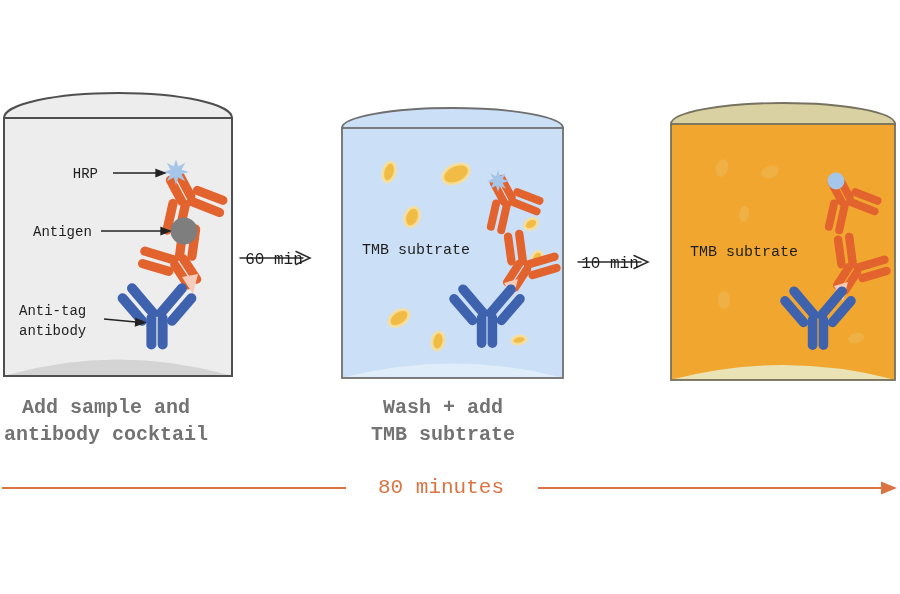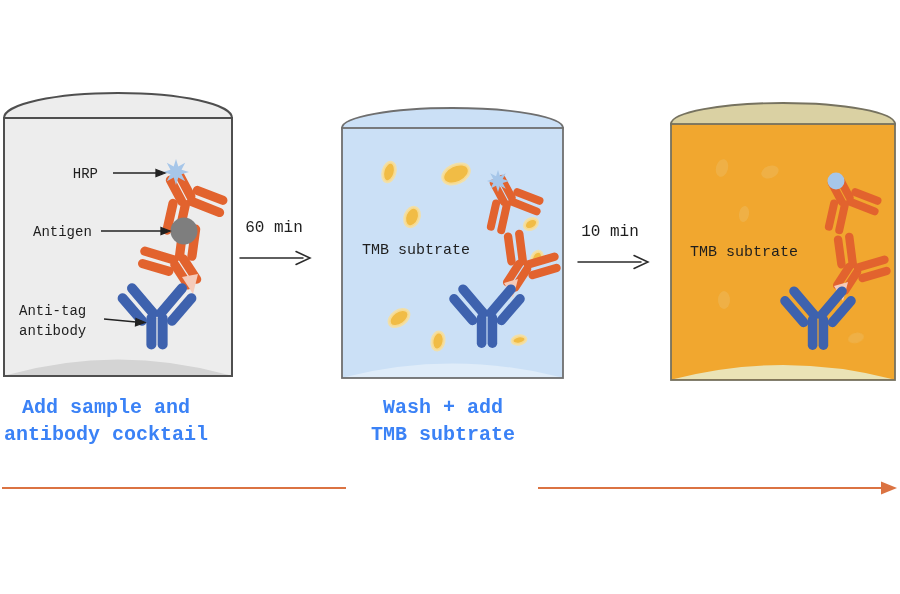--- a/index.html
+++ b/index.html
@@ -5,22 +5,22 @@
   html,body{margin:0;padding:0;background:#ffffff;}
   #stage{
     position:relative;width:900px;height:594px;background:#ffffff;overflow:hidden;
     font-family:"Liberation Mono","DejaVu Sans Mono",monospace;color:#1e1e1e;
   }
   #gfx{position:absolute;left:0;top:0;}
   .txt{position:absolute;white-space:nowrap;}
   .lbl{font-size:14px;line-height:20px;}
   .lbl-right{text-align:right;}
   .substrate{font-size:15px;}
-  .trans-label{font-size:16px;text-align:center;}
-  .caption{font-size:20px;line-height:27px;text-align:center;font-weight:bold;color:#3b82f6;}
+  .trans-label{font-size:16px;text-align:center;margin-top:32px;}
+  .caption{font-size:20px;line-height:27px;text-align:center;font-weight:bold;color:#737373;}
   .caption div{white-space:nowrap;}
   .timeline-label{font-size:21px;color:#db7342;text-align:center;}
 </style>
 </head>
 <body>
 
 <div id="stage">
 
   <svg id="gfx" width="900" height="594" viewBox="0 0 900 594">
     <defs>
@@ -140,14 +140,15 @@
   </div>
 
   <div class="txt caption" style="left:337px;top:394px;width:212px;">
     <div>Wash + add</div>
     <div>TMB subtrate</div>
   </div>
 
   <div class="txt caption" style="left:666px;top:394px;width:212px;">
   </div>
 
+  <div class="txt timeline-label" style="left:376px;top:476px;width:130px;">80 minutes</div>
 
 </div>
 
 </body></html>

